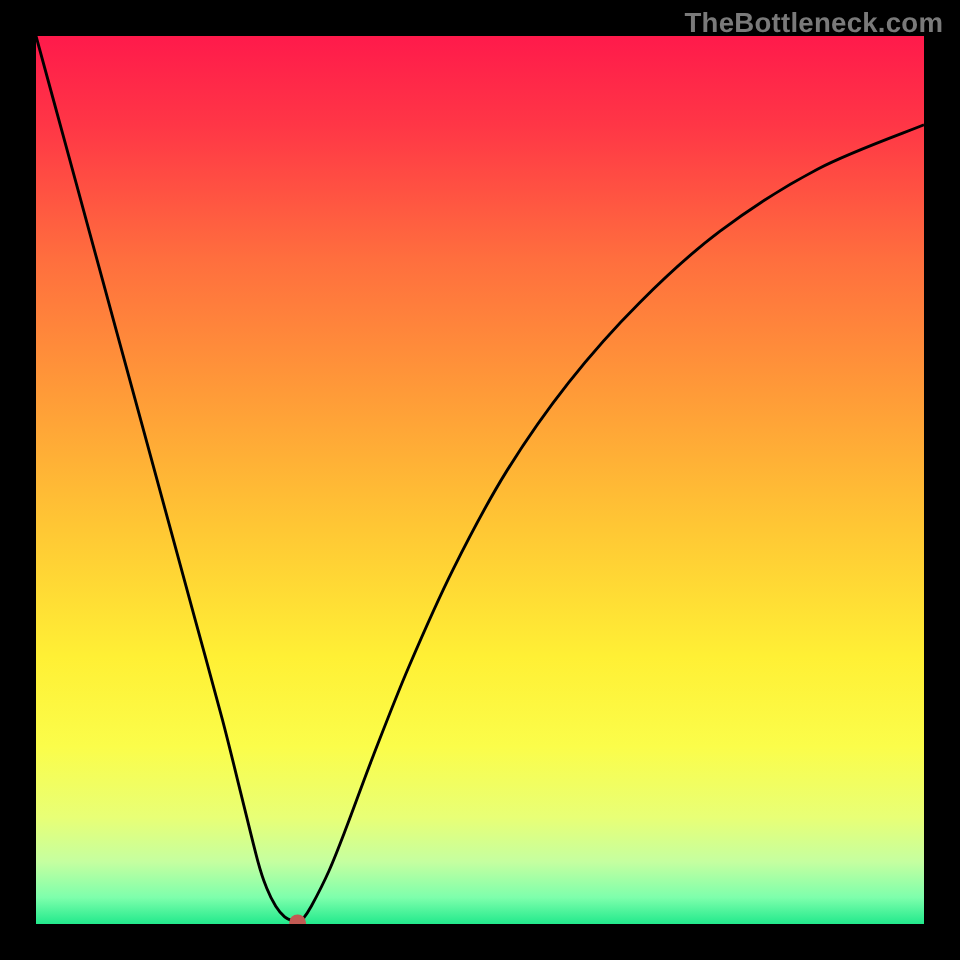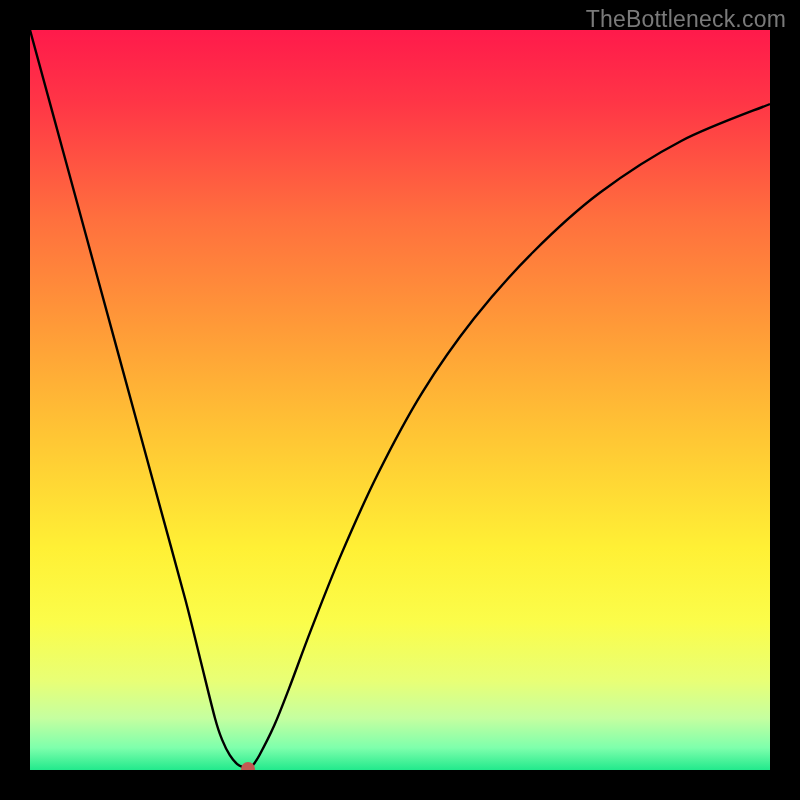--- a/index.html
+++ b/index.html
@@ -37,21 +37,21 @@
     top: 0;
     width: 100%;
     height: 100%;
   }
   .watermark {
     position: absolute;
     top: 6px;
     right: 14px;
     color: #7a7a7a;
     font-size: 23px;
-    font-weight: 400;
+    font-weight: 700;
     letter-spacing: 0.2px;
     user-select: none;
   }
   .marker-dot {
     position: absolute;
     width: 14px;
     height: 14px;
     border-radius: 50%;
     transform: translate(-50%, -50%);
   }

